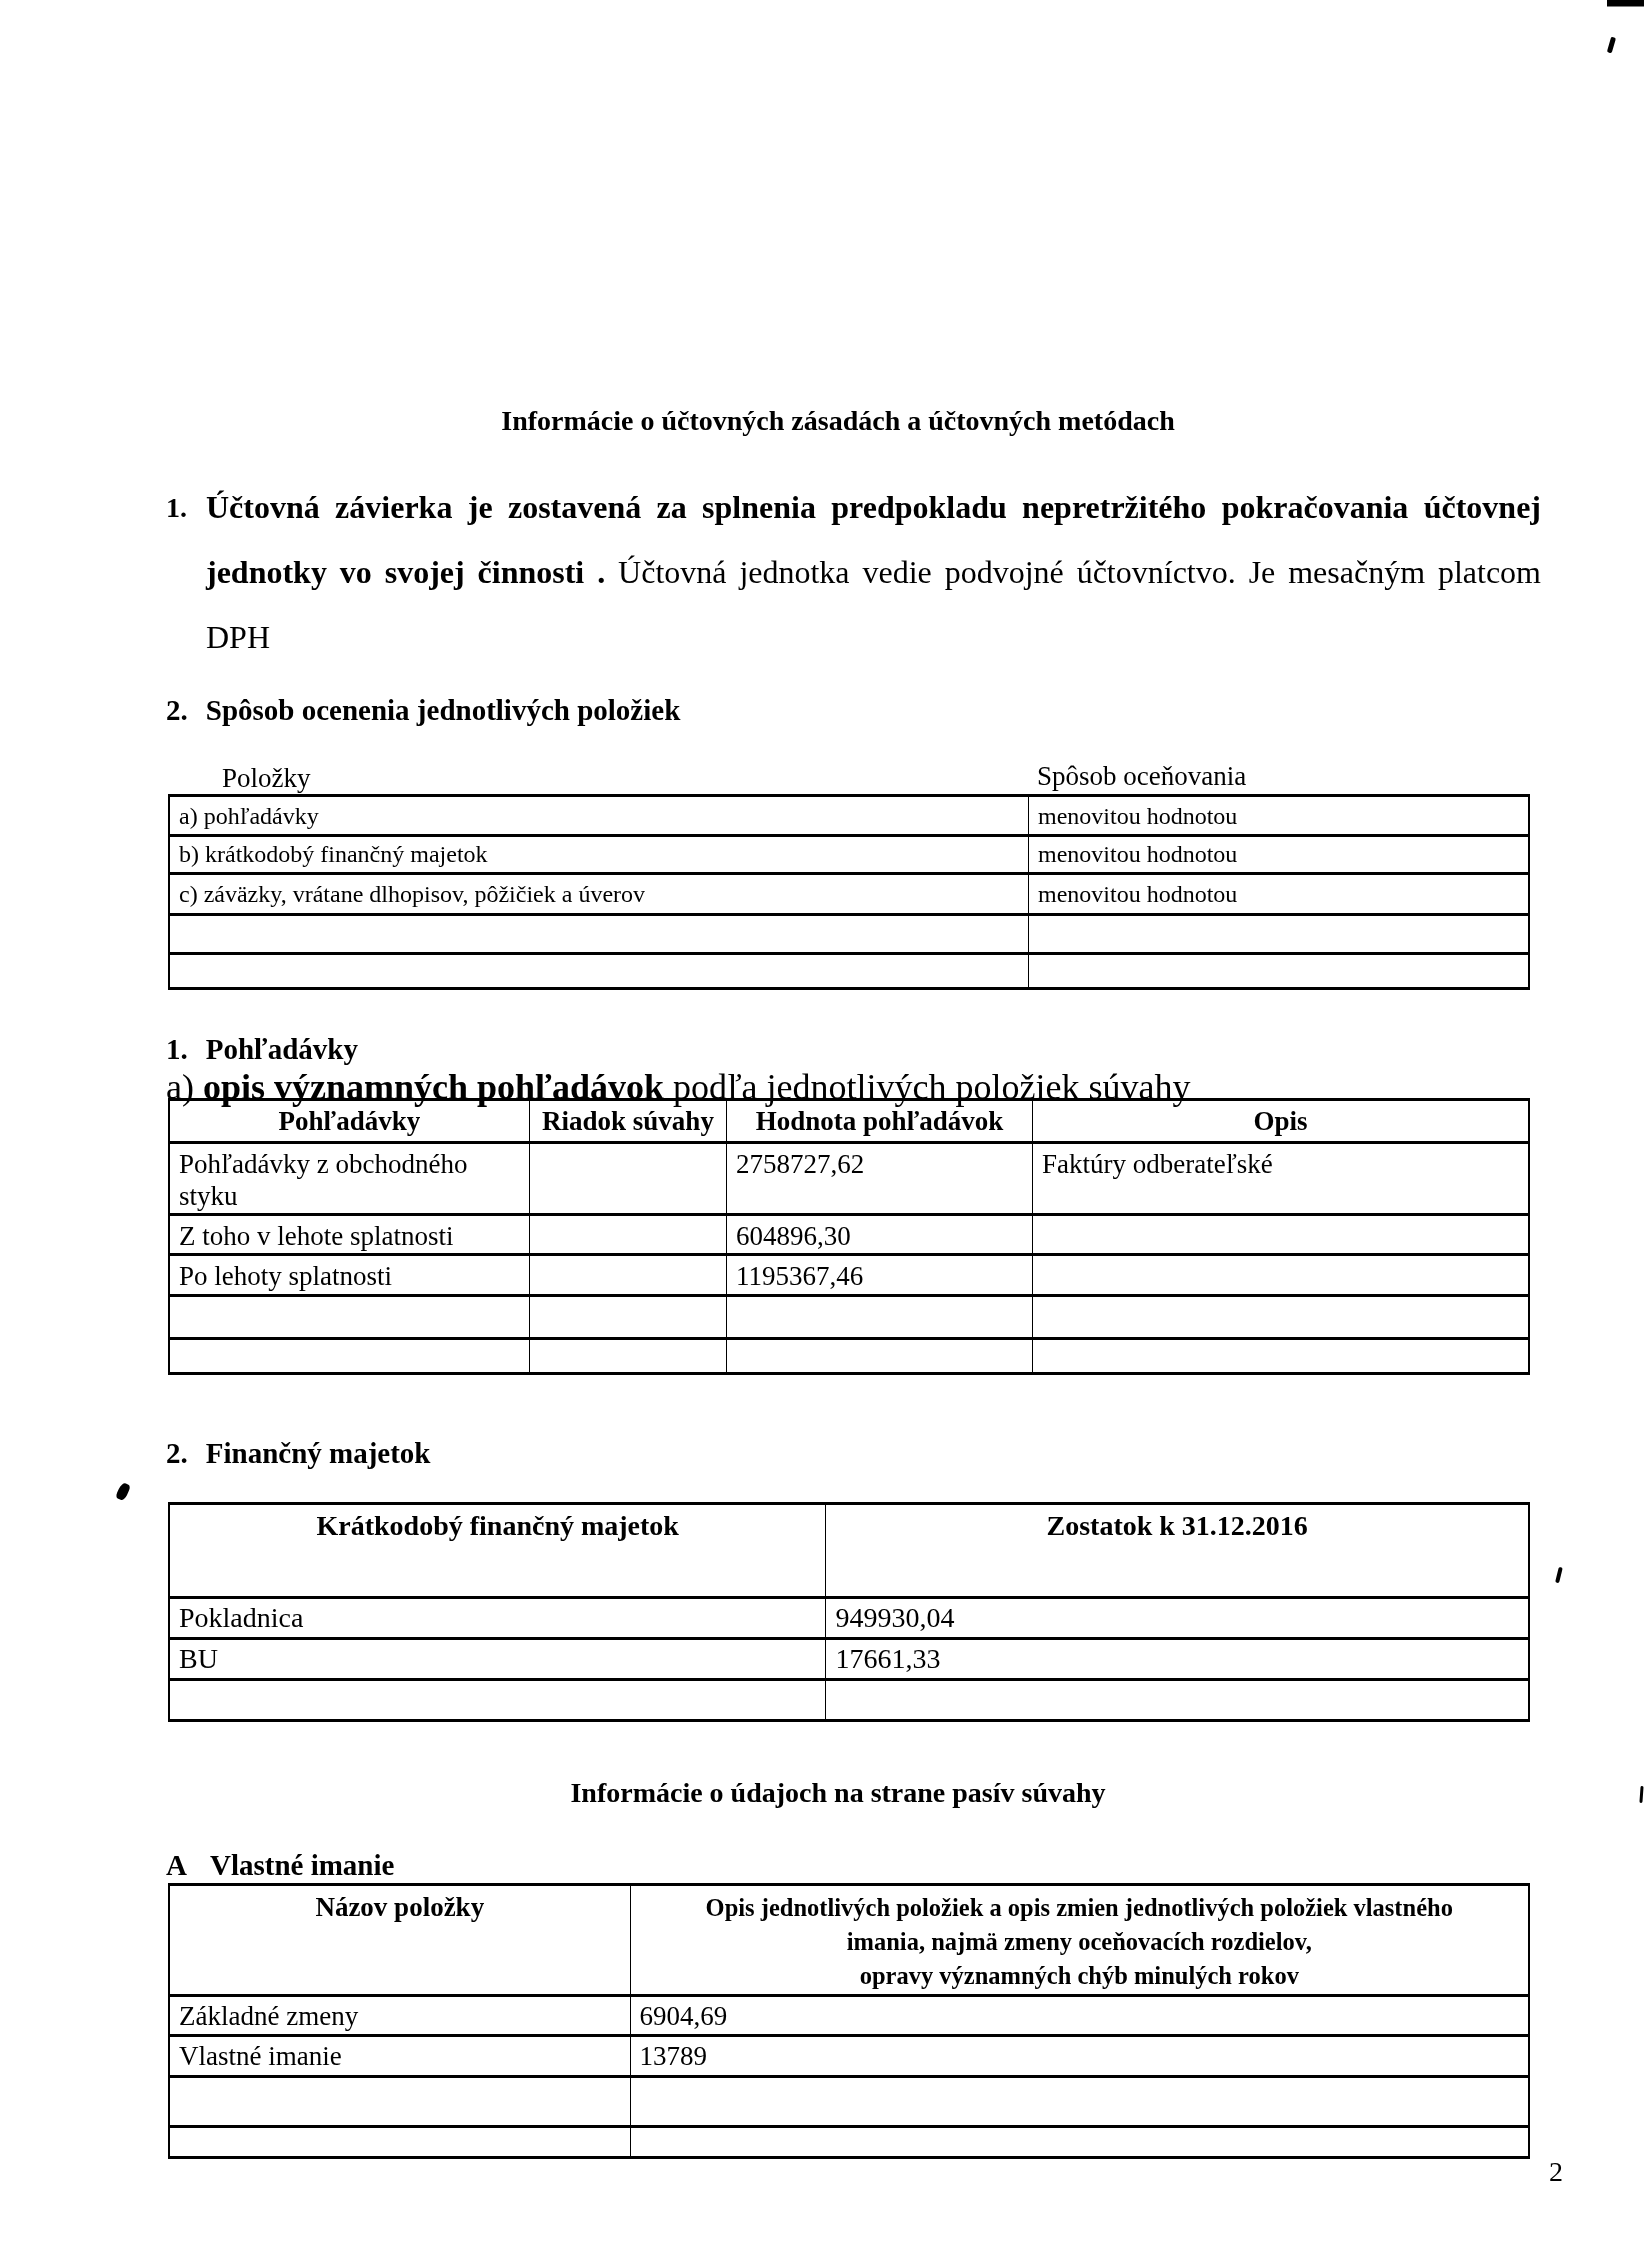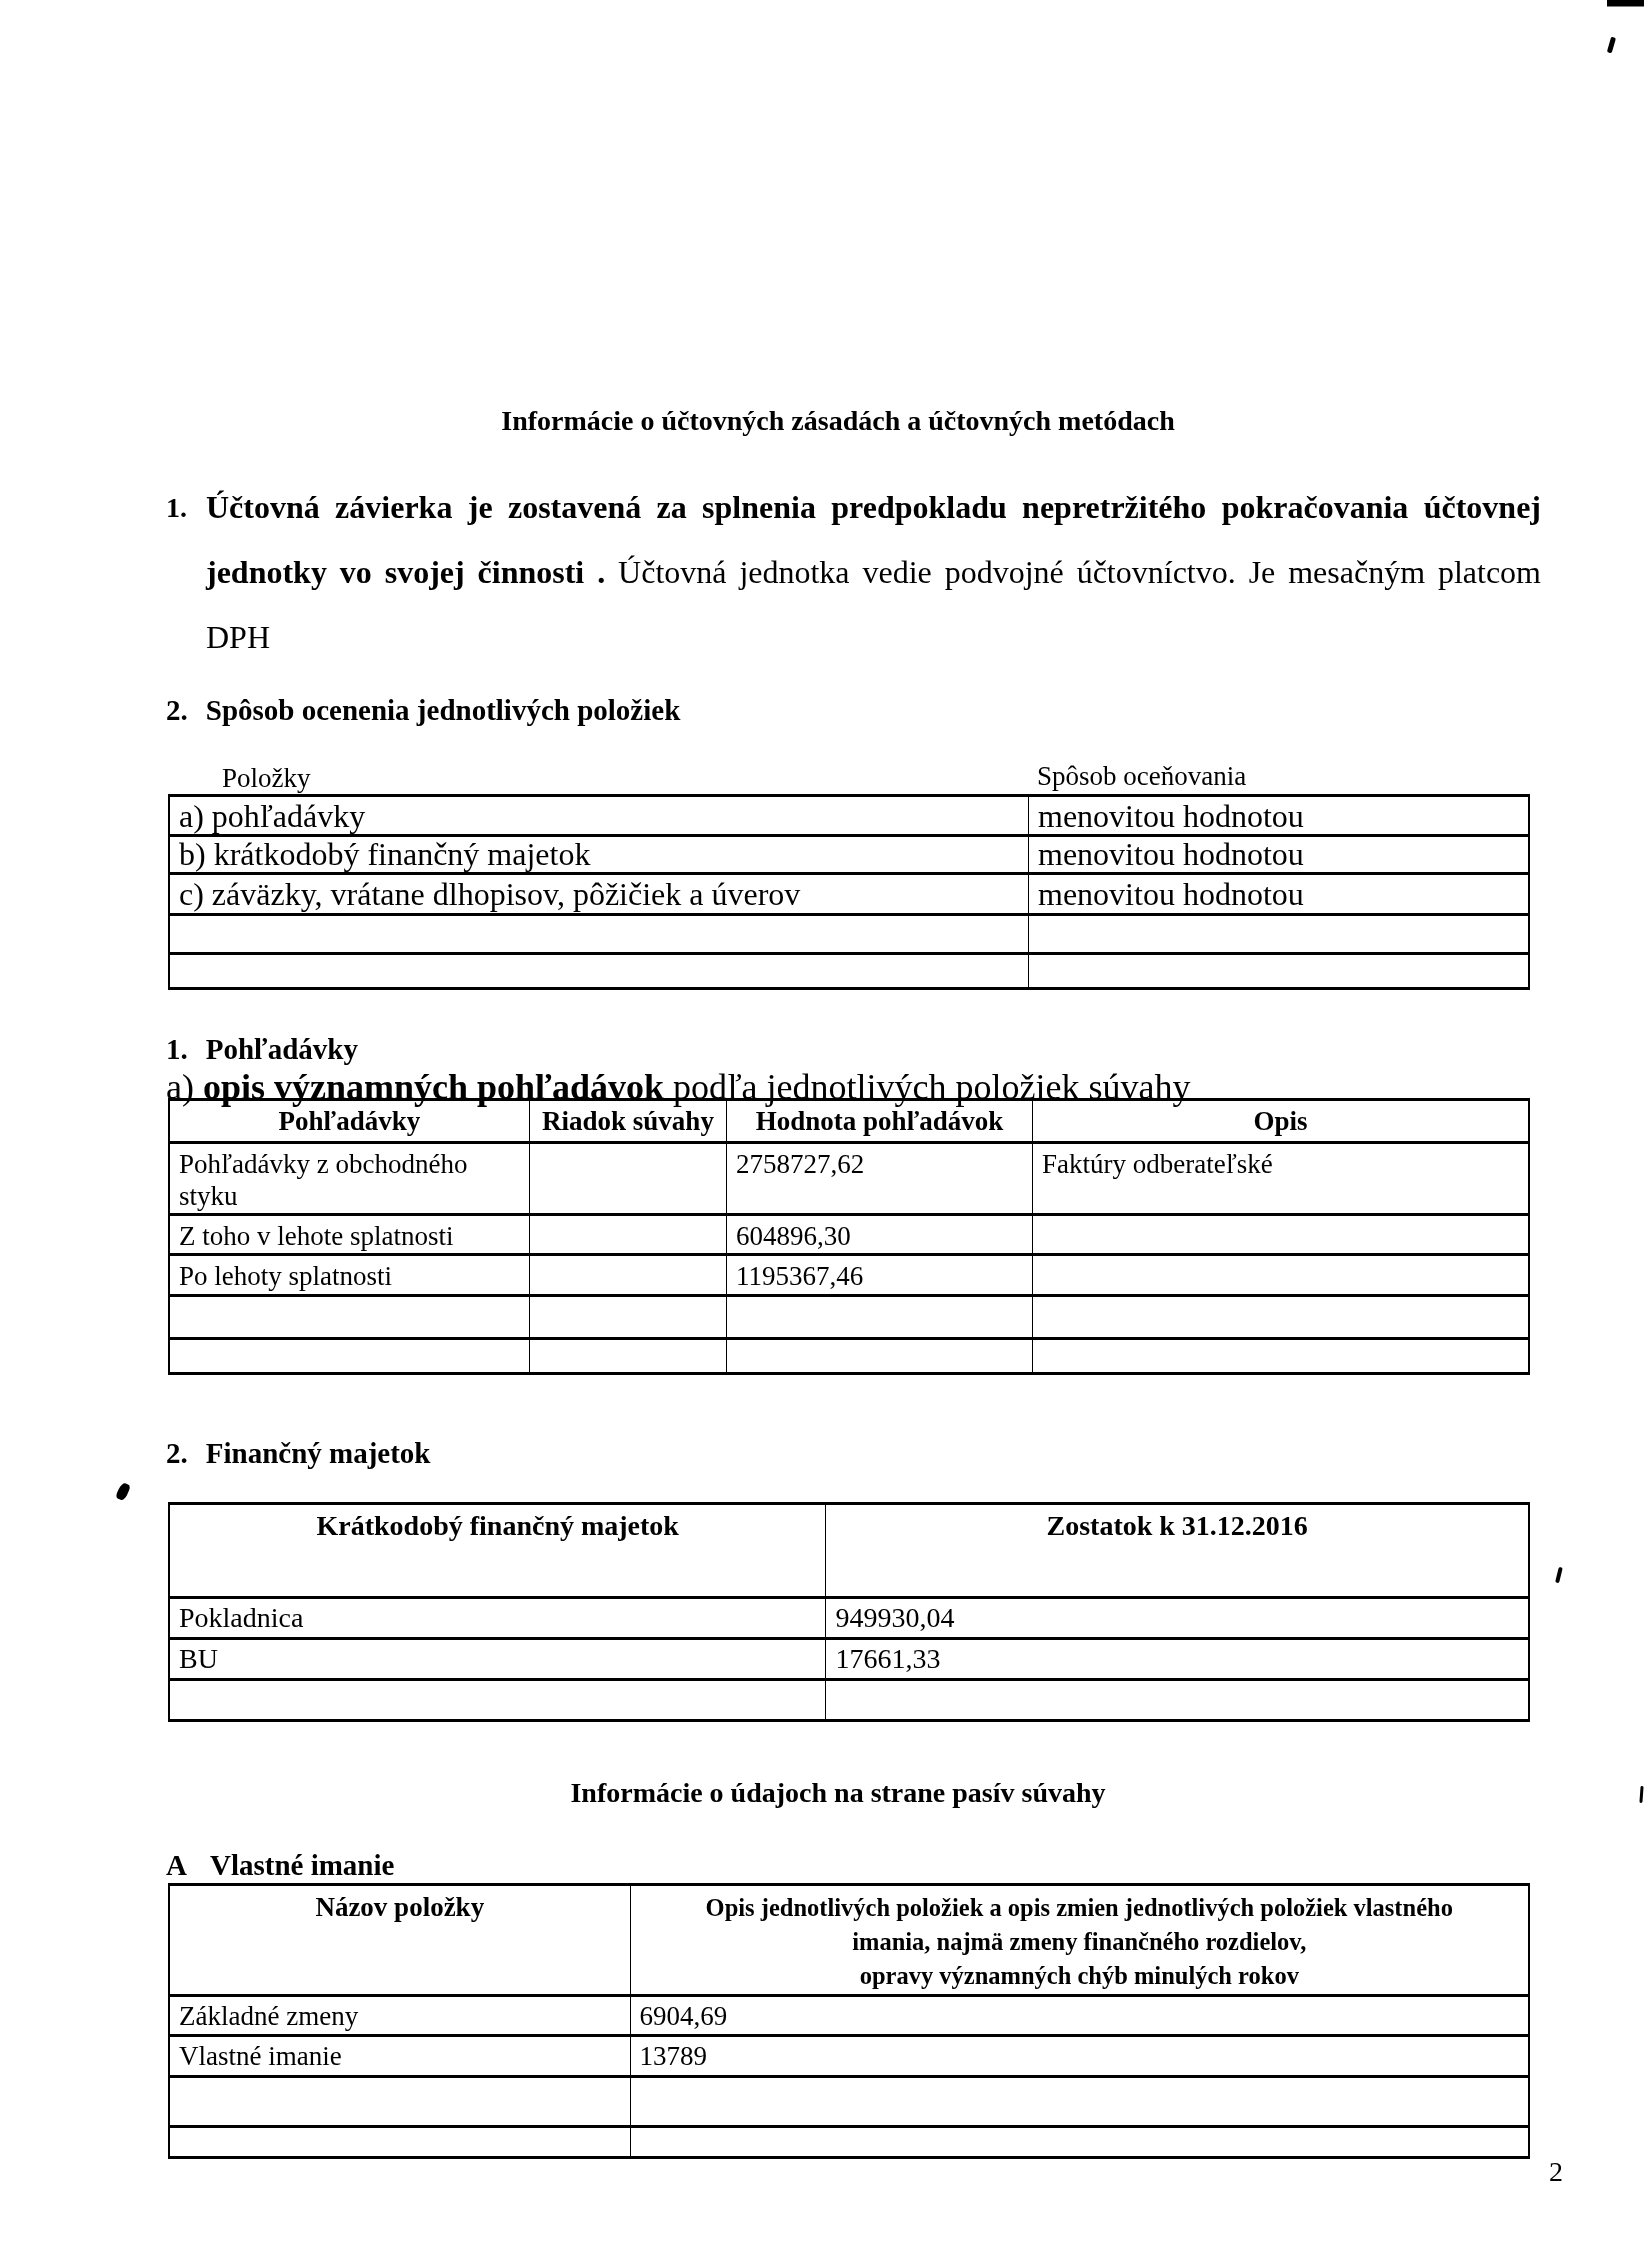--- a/index.html
+++ b/index.html
@@ -25,21 +25,21 @@
   .tbl-label{position:absolute;font-size:27px;white-space:nowrap;}
   
   .tblwrap{position:absolute;}
   .doc-table{border-collapse:collapse;table-layout:fixed;width:100%;border:2.6px solid #000;}
   .doc-table td{border-left:1.9px solid #000;border-right:1.9px solid #000;
     border-top:3.9px solid #000;border-bottom:3.9px solid #000;
     font-size:27px;padding:1.3px 9px;vertical-align:middle;overflow:hidden;line-height:32px;}
   .doc-table td.hd{font-weight:bold;text-align:center;}
   .vt td{vertical-align:top;padding-top:3.9px;}
   .hd-top{vertical-align:top !important;padding-top:5.2px !important;}
-  .t1 td{font-size:32px;}
+  .t1 td{font-size:24px;}
   .t3 td{font-size:28px;}
   .t4-hline{font-size:24.5px;font-weight:bold;text-align:center;line-height:34px;}
   
   .corner-artifact{position:absolute;left:1591px;top:0;width:53px;height:17px;background:#000;
     clip-path:polygon(0 0,100% 0,100% 100%,70% 38%,0 38%);}
   .stray{position:absolute;background:#000;border-radius:1.9px;}
   .stray-a{left:1593px;top:37px;width:4.5px;height:15.5px;transform:rotate(16deg);}
   .stray-b{left:1541px;top:1567px;width:3.9px;height:15.5px;transform:rotate(14deg);}
   .stray-c{left:1624px;top:1786px;width:3.2px;height:17px;transform:rotate(4deg);}
   .stray-bullet{left:102px;top:1483px;width:9.7px;height:17.4px;transform:rotate(24deg);
@@ -200,21 +200,21 @@
     <table class="doc-table">
       <colgroup>
           <col style="width:33.9%">
           <col style="width:66.1%">
         </colgroup>
       <tbody>
         <tr style="height:101px">
           <td class="hd hd-top">Názov položky</td>
           <td class="hd-top">
             <div class="t4-hline">Opis jednotlivých položiek a opis zmien jednotlivých položiek vlastného</div>
-            <div class="t4-hline">imania, najmä zmeny finančného rozdielov,</div>
+            <div class="t4-hline">imania, najmä zmeny oceňovacích rozdielov,</div>
             <div class="t4-hline">opravy významných chýb minulých rokov</div>
           </td>
         </tr>
         <tr style="height:40px">
           <td>Základné zmeny</td>
           <td>6904,69</td>
         </tr>
         <tr style="height:41px">
           <td>Vlastné imanie</td>
           <td>13789</td>

